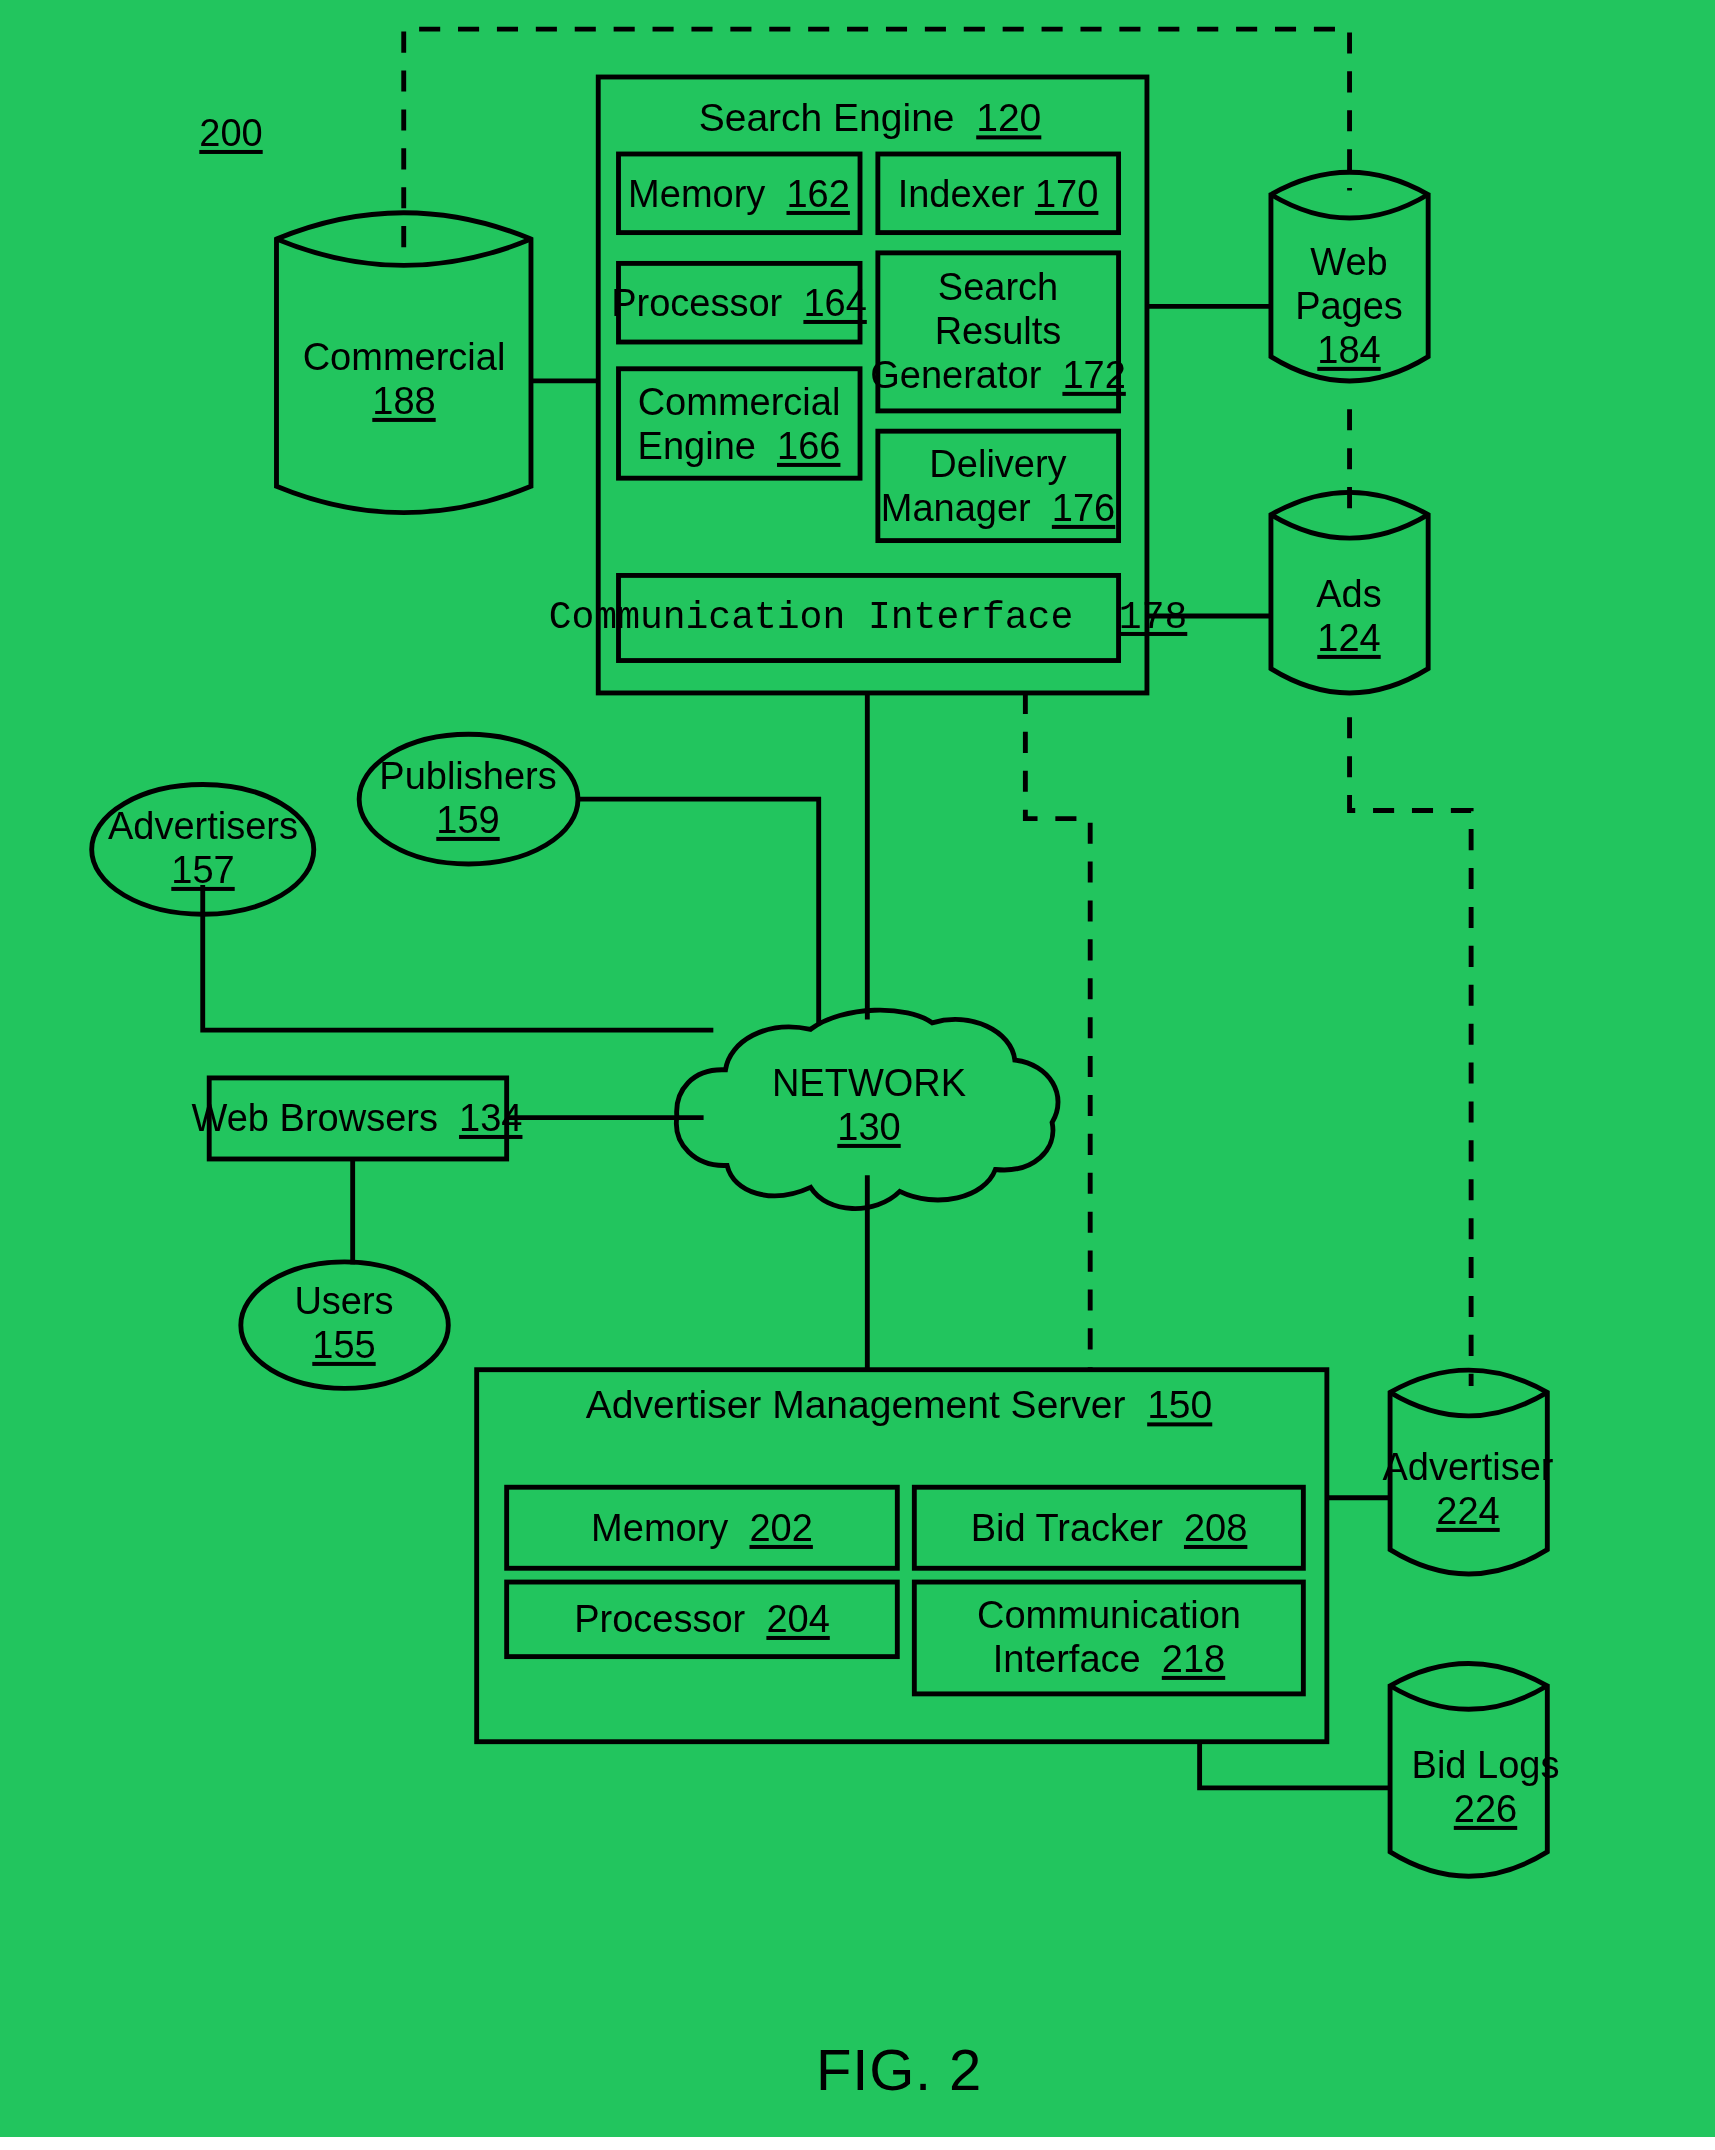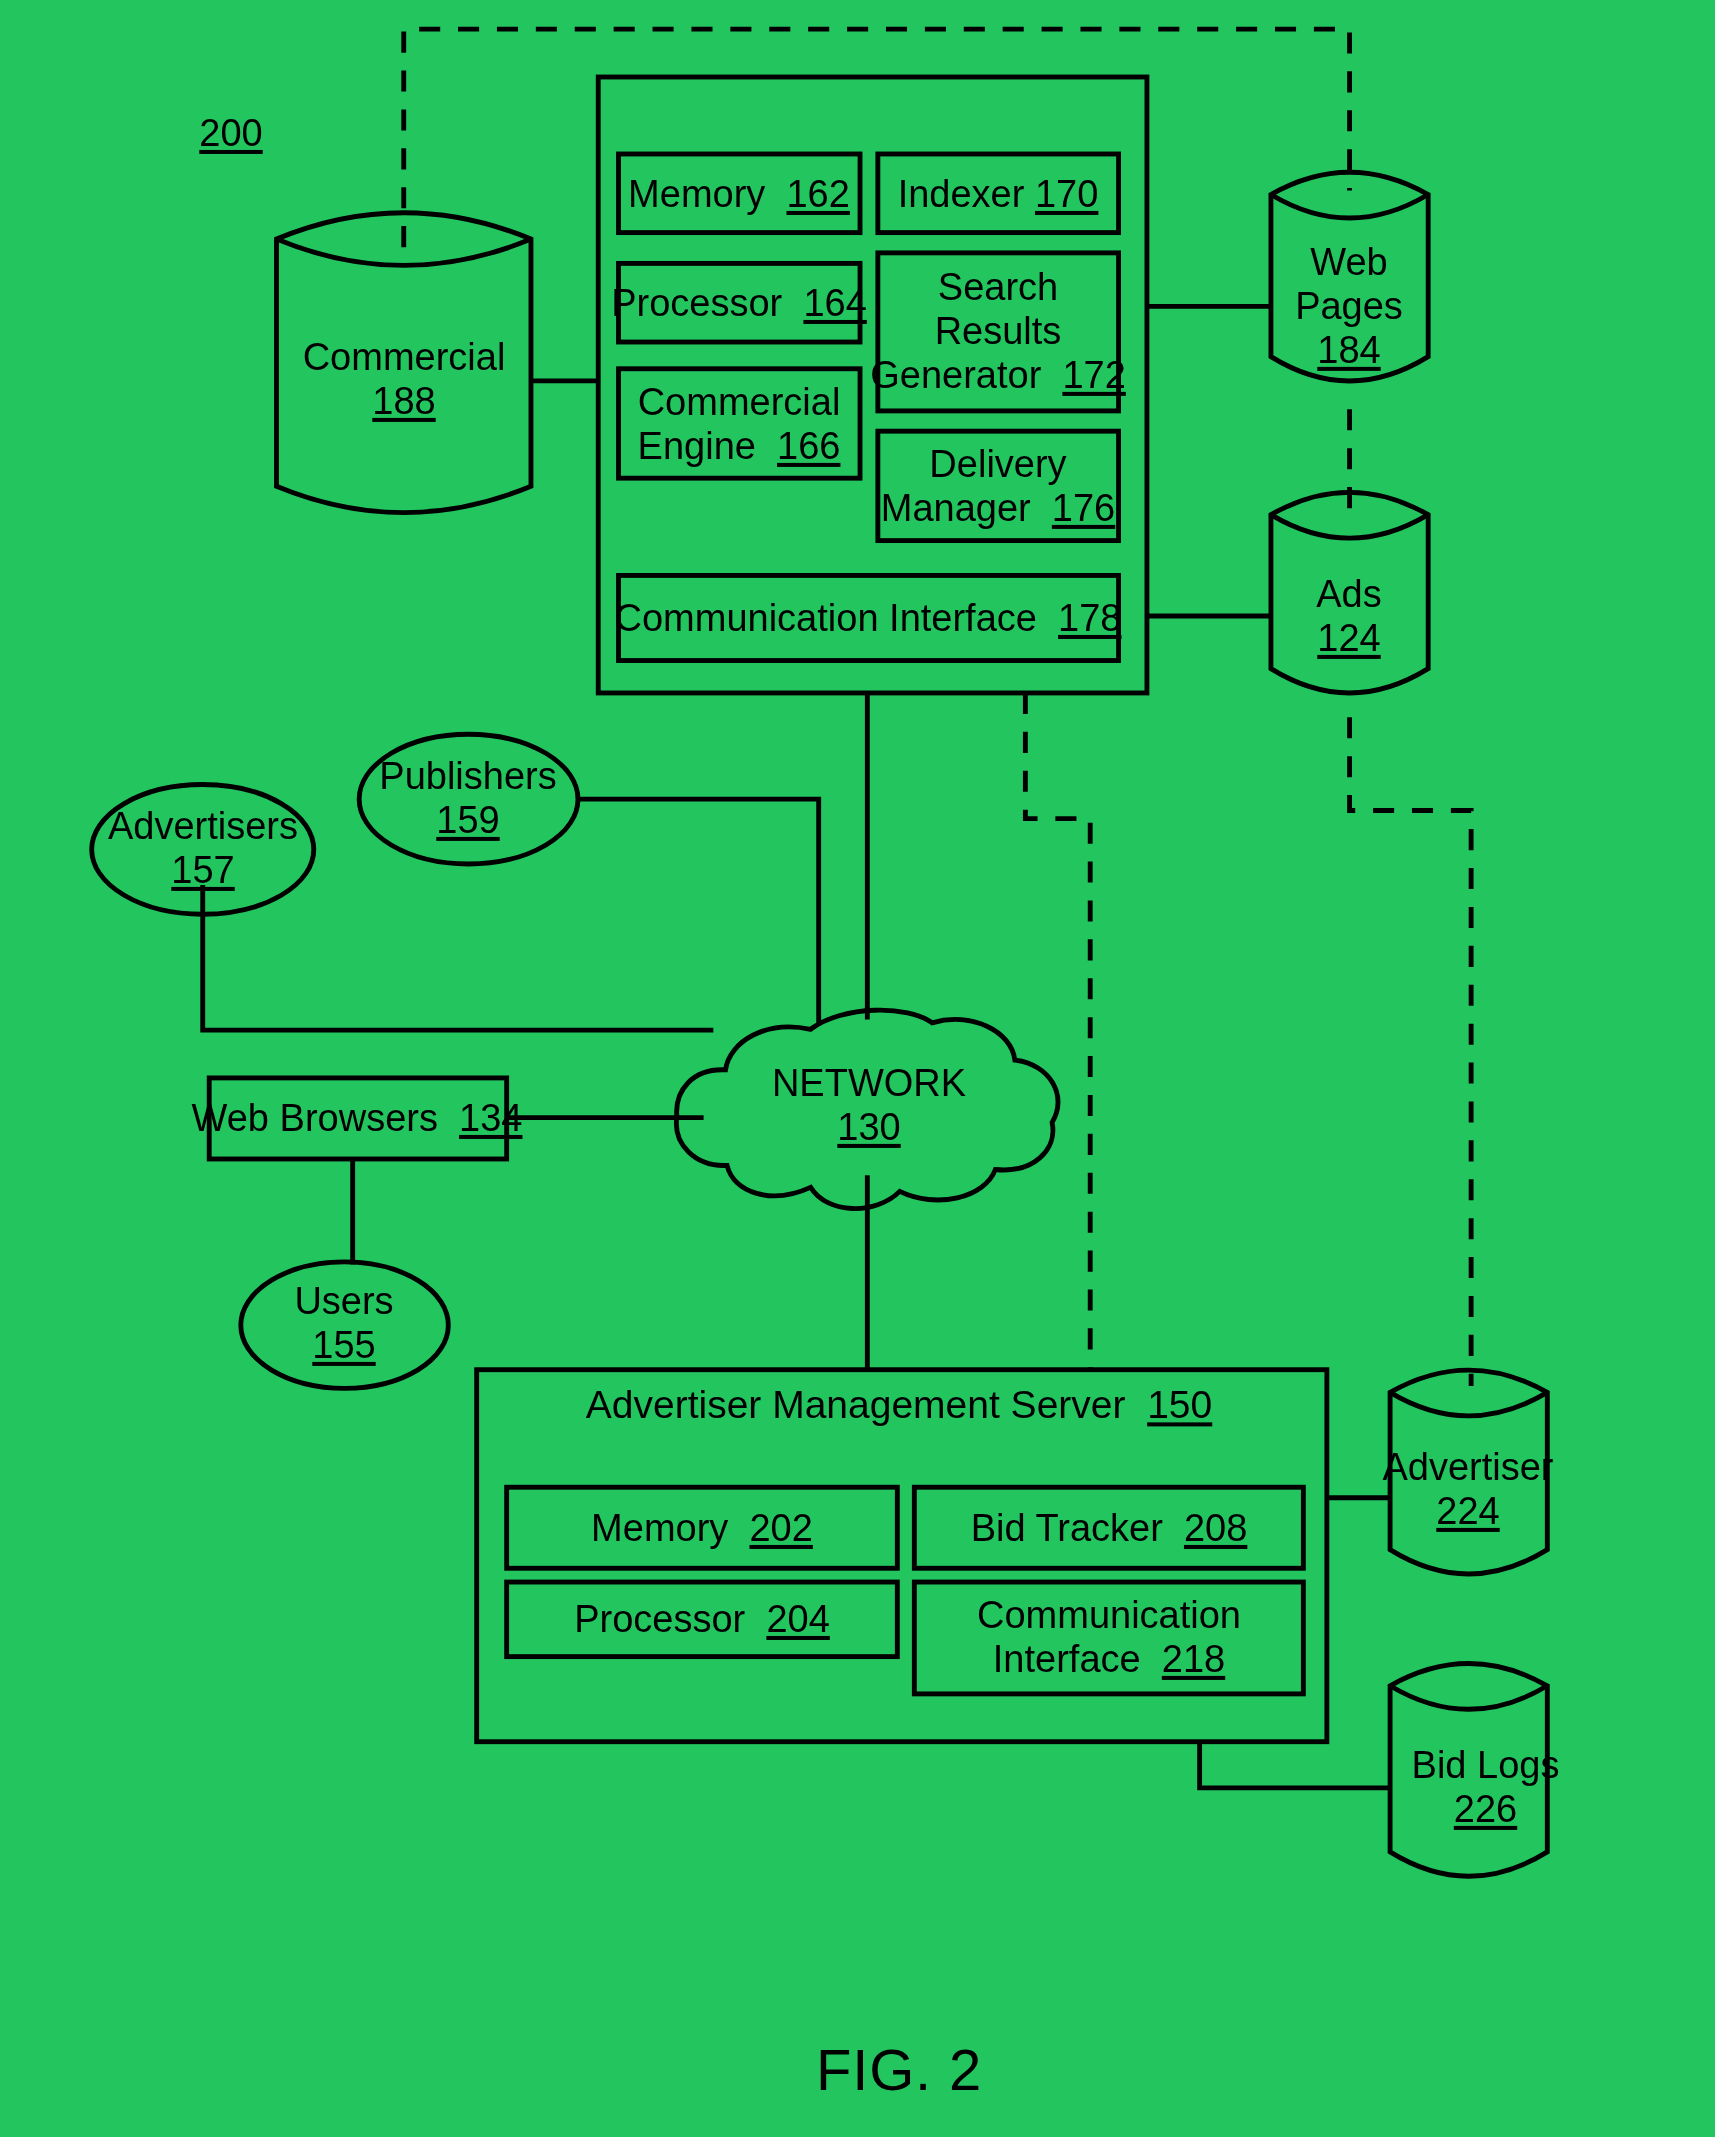--- a/index.html
+++ b/index.html
@@ -169,32 +169,33 @@
          C 1155,1492 1215,1478 1228,1443
          C 1275,1448 1305,1418 1298,1385
          C 1318,1352 1295,1313 1252,1308
          C 1248,1272 1198,1248 1150,1262
          C 1120,1240 1040,1240 1000,1270 Z"></path>
 
   </svg>
 
   <div class="lbl t-ref ctr" style="left:231px; top:133px;"><span class="u">200</span></div>
 
+  <div class="lbl t-title ctr" style="left:870px; top:118px;"><span>Search Engine</span>&nbsp;&nbsp;<span class="u">120</span></div>
 
   <div class="lbl t-box ctr" style="left:739px; top:194px;"><span>Memory</span>&nbsp;&nbsp;<span class="u">162</span></div>
   <div class="lbl t-box ctr" style="left:998px; top:194px;"><span>Indexer</span>&nbsp;<span class="u">170</span></div>
   <div class="lbl t-box ctr" style="left:739px; top:303px;"><span>Processor</span>&nbsp;&nbsp;<span class="u">164</span></div>
 
   <div class="lbl t-box ctr" style="left:998px; top:331px;"><span>Search</span><br><span>Results</span><br><span>Generator</span>&nbsp;&nbsp;<span class="u">172</span></div>
 
   <div class="lbl t-box ctr" style="left:739px; top:424px;"><span>Commercial</span><br><span>Engine</span>&nbsp;&nbsp;<span class="u">166</span></div>
 
   <div class="lbl t-box ctr" style="left:998px; top:486px;"><span>Delivery</span><br><span>Manager</span>&nbsp;&nbsp;<span class="u">176</span></div>
 
-  <div class="lbl t-box ctr" style="left:868px; top:618px;"><span>Communication Interface</span>&nbsp;&nbsp;<span class="u">178</span></div>
+  <div class="lbl t-box ctr" style="left:868px; top:618px;font-family:Liberation Mono, monospace;"><span>Communication Interface</span>&nbsp;&nbsp;<span class="u">178</span></div>
 
   <div class="lbl t-box ctr" style="left:404px; top:379px;"><span>Commercial</span><br><span class="u">188</span></div>
 
   <div class="lbl t-box ctr" style="left:1349px; top:306px;"><span>Web</span><br><span>Pages</span><br><span class="u">184</span></div>
 
   <div class="lbl t-box ctr" style="left:1349px; top:616px;"><span>Ads</span><br><span class="u">124</span></div>
 
   <div class="lbl t-box ctr" style="left:1468px; top:1489px;"><span>Advertiser</span><br><span class="u">224</span></div>
 
   <div class="lbl t-box ctr" style="left:1468px; top:1787px;padding-left:35px;"><span>Bid Logs</span><br><span class="u">226</span></div>

